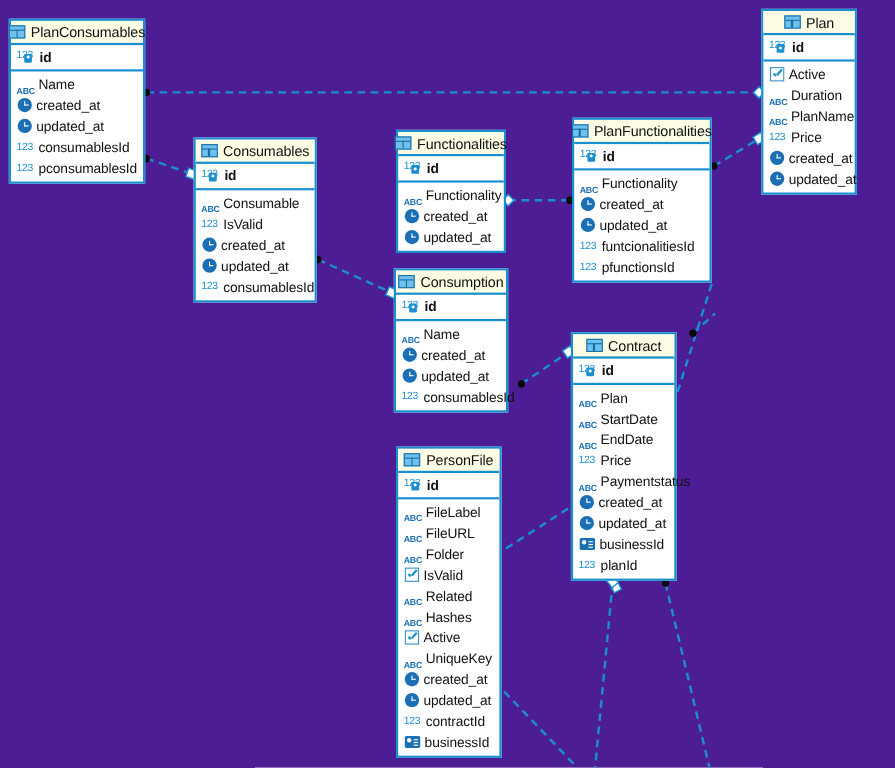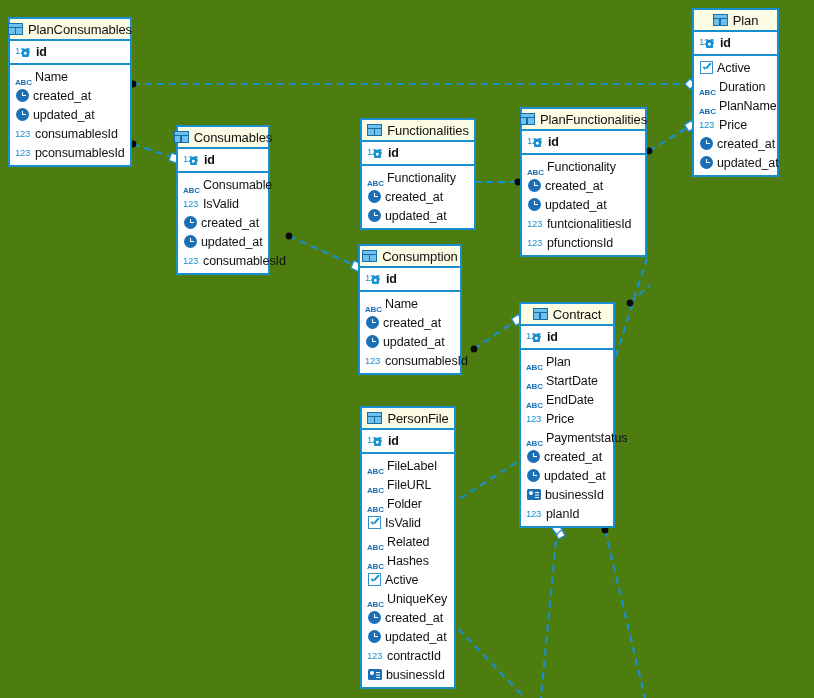--- a/index.html
+++ b/index.html
@@ -7,21 +7,21 @@
     padding: 0;
     background: #ffffff;
   }
   body {
     font-family: "Liberation Sans", sans-serif;
   }
   #canvas {
     position: relative;
     width: 814px;
     height: 698px;
-    background: #4d7c0f;
+    background: #4c1d95;
     overflow: hidden;
   }
   #links {
     position: absolute;
     left: 0;
     top: 0;
     width: 814px;
     height: 698px;
     pointer-events: none;
   }
@@ -310,21 +310,21 @@
           <div class="attr">
             <span class="ico ico-num">123</span>
             <span class="attr-label">consumablesId</span>
           </div>
           <div class="attr">
             <span class="ico ico-num">123</span>
             <span class="attr-label">pconsumablesId</span>
           </div>
         </div>
       </div>
-      <div class="entity" style="left: 176px; top: 125px; width: 94px;">
+      <div class="entity" style="left: 176px; top: 125px; width: 112px;">
         <div class="entity-header">
           <span class="ico-grid"></span>
           <span class="entity-title">Consumables</span>
         </div>
         <div class="pk-section">
           <div class="attr">
             <span class="ico ico-pk">
               <span class="n">123</span>
               <span class="k">●</span>
             </span>
@@ -347,21 +347,21 @@
           <div class="attr">
             <span class="ico-clock"></span>
             <span class="attr-label">updated_at</span>
           </div>
           <div class="attr">
             <span class="ico ico-num">123</span>
             <span class="attr-label">consumablesId</span>
           </div>
         </div>
       </div>
-      <div class="entity" style="left: 360px; top: 118px; width: 116px;">
+      <div class="entity" style="left: 360px; top: 118px; width: 100px;">
         <div class="entity-header">
           <span class="ico-grid"></span>
           <span class="entity-title">Functionalities</span>
         </div>
         <div class="pk-section">
           <div class="attr">
             <span class="ico ico-pk">
               <span class="n">123</span>
               <span class="k">●</span>
             </span>

